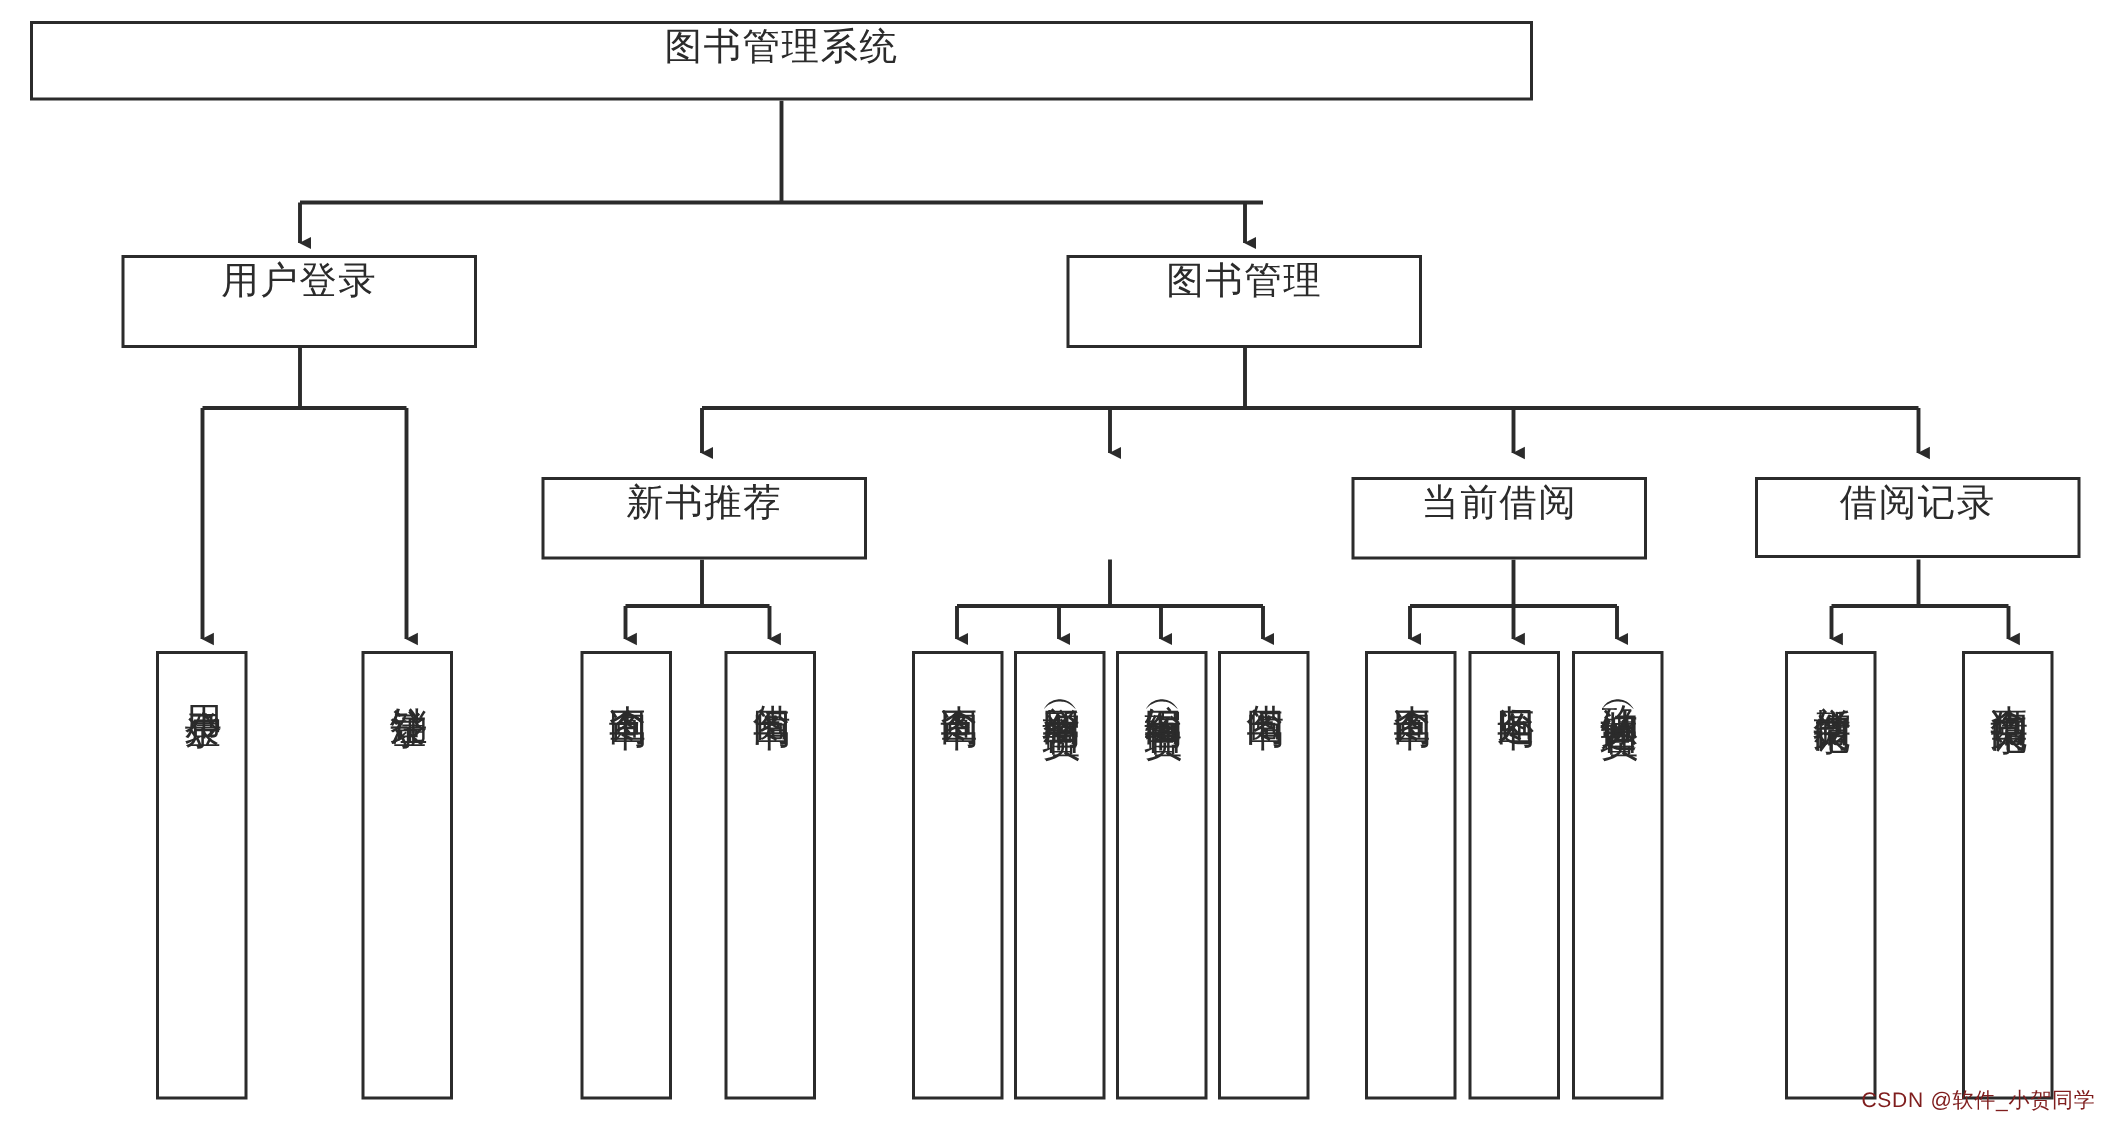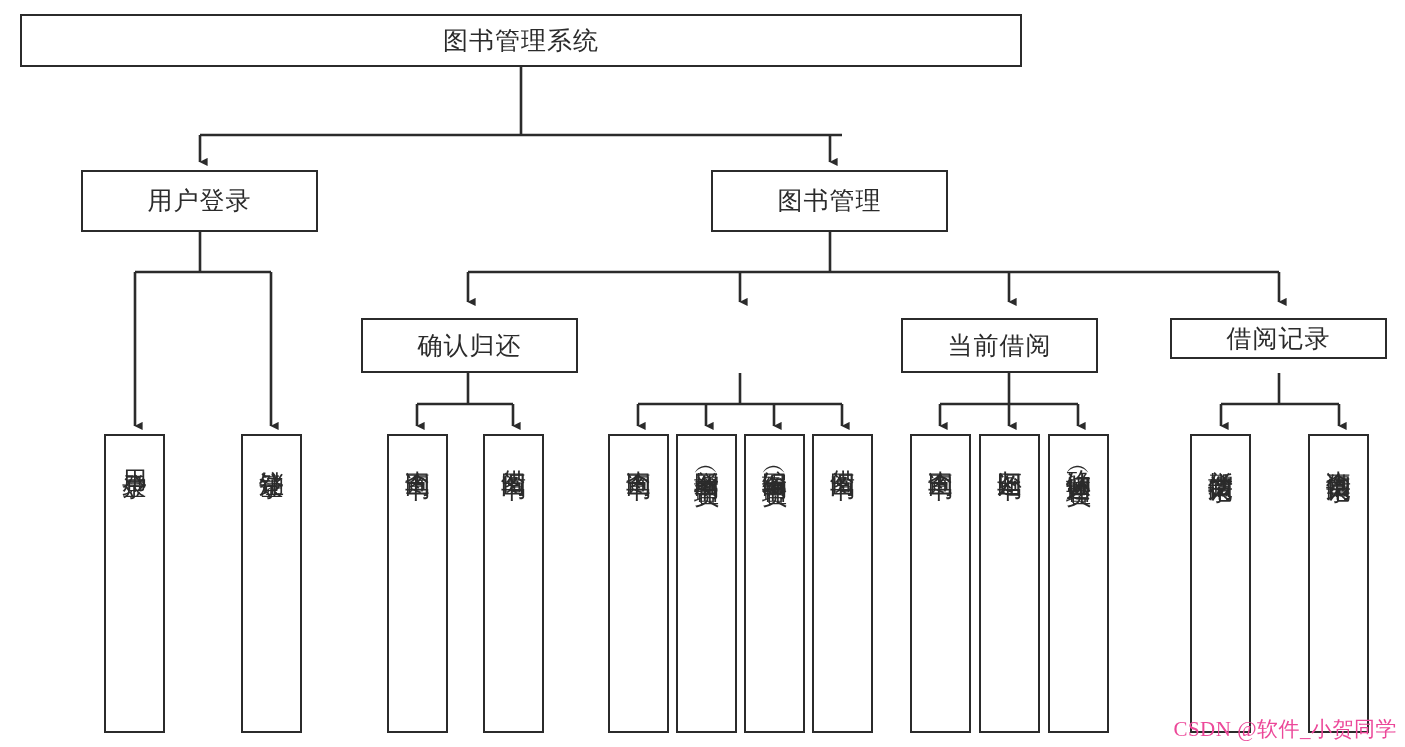--- a/index.html
+++ b/index.html
@@ -24,21 +24,21 @@
     width: 1405px;
     height: 747px;
     pointer-events: none;
   }
   .node {
     position: absolute;
     box-sizing: border-box;
     border: 2.5px solid #2b2b2b;
     background: #ffffff;
     display: flex;
-    align-items: center;
+    align-items: flex-start;
     justify-content: center;
     color: #2b2b2b;
   }
   .node-label {
     font-size: 25px;
     line-height: 1.25;
     letter-spacing: 1px;
     white-space: nowrap;
     color: #2b2b2b;
   }
@@ -54,25 +54,24 @@
     font-size: 25px;
     line-height: 1.16;
     letter-spacing: 2px;
     white-space: normal;
     height: auto;
   }
   .watermark {
     position: absolute;
     right: 8px;
     bottom: 4px;
-    font-size: 21px;
-    color: #ec4899;
+    font-size: 14px;
+    color: #7f1d1d;
     white-space: nowrap;
     letter-spacing: 0.5px;
-    font-family: Liberation Serif, serif;
   }
 </style>
 </head>
 <body>
 
 <div id="diagram-root">
 
   <svg class="connectors" viewBox="0 0 1405 747">
     <defs>
       <marker id="arrow" markerWidth="9" markerHeight="9" refX="4.5" refY="7.6" orient="auto" markerUnits="userSpaceOnUse">
@@ -128,26 +127,26 @@
   </div>
 
   <div class="node" style="left:81px; top:170px; width:237px; height:62px;">
     <span class="node-label">用户登录</span>
   </div>
   <div class="node" style="left:711px; top:170px; width:237px; height:62px;">
     <span class="node-label">图书管理</span>
   </div>
 
   <div class="node" style="left:361px; top:318px; width:217px; height:55px;">
-    <span class="node-label">确认归还</span>
+    <span class="node-label">新书推荐</span>
   </div>
   <div class="node" style="left:901px; top:318px; width:197px; height:55px;">
     <span class="node-label">当前借阅</span>
   </div>
-  <div class="node" style="left:1170px; top:318px; width:217px; height:41px;">
+  <div class="node" style="left:1170px; top:318px; width:217px; height:54px;">
     <span class="node-label">借阅记录</span>
   </div>
 
   <div class="node vertical" style="left:104px; top:434px; width:61px; height:299px;">
     <span class="node-label">用户登录</span>
   </div>
   <div class="node vertical" style="left:241px; top:434px; width:61px; height:299px;">
     <span class="node-label">注销登录</span>
   </div>
 

